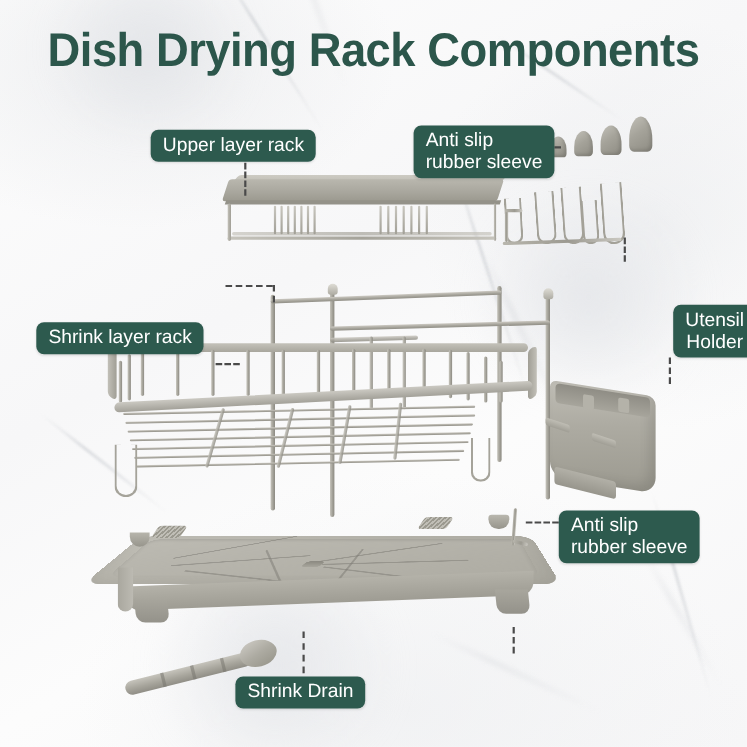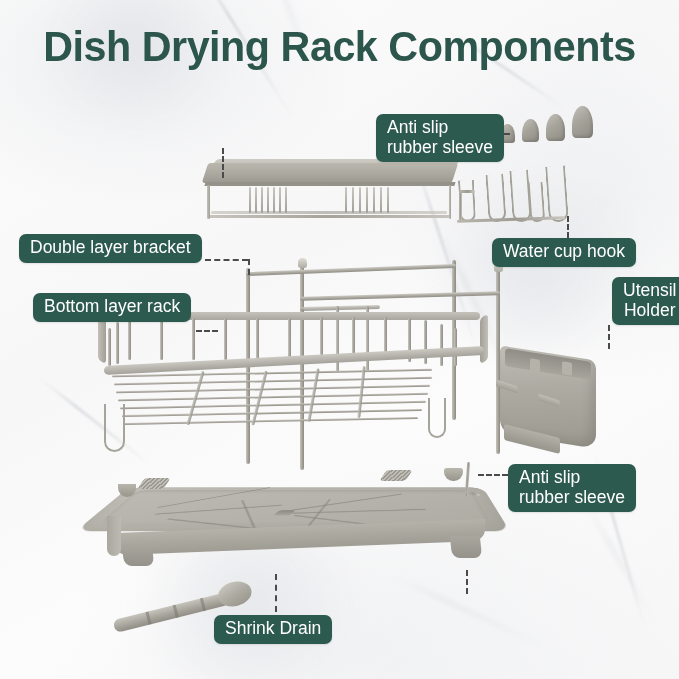--- a/index.html
+++ b/index.html
@@ -309,29 +309,28 @@
   <div class="lead h" style="left:484px;top:133px;width:26px;"></div>
   <div class="lead h" style="left:205px;top:259px;width:43px;"></div>
   <div class="lead v" style="left:248px;top:259px;height:16px;"></div>
   <div class="lead v" style="left:567px;top:216px;height:22px;"></div>
   <div class="lead h" style="left:196px;top:330px;width:22px;"></div>
   <div class="lead v" style="left:608px;top:325px;height:24px;"></div>
   <div class="lead h" style="left:478px;top:474px;width:30px;"></div>
   <div class="lead v" style="left:466px;top:570px;height:24px;"></div>
   <div class="lead v" style="left:275px;top:574px;height:38px;"></div>
 
+  <div class="label" style="left:137px;top:118px;">Upper layer rack</div>
 
   <div class="label" style="left:376px;top:114px;">Anti slip
 rubber sleeve</div>
 
-  <div class="label" style="left:19px;top:234px;">Double layer bracket</div>
-
-  <div class="label" style="left:492px;top:238px;">Water cup hook</div>
-
-  <div class="label" style="left:33px;top:293px;">Bottom layer rack</div>
+
+
+  <div class="label" style="left:33px;top:293px;">Shrink layer rack</div>
 
   <div class="label center" style="left:572px;top:277px;">Utensil
 Holder</div>
 
   <div class="label" style="left:508px;top:464px;">Anti slip
 rubber sleeve</div>
 
 
   <div class="label" style="left:214px;top:615px;">Shrink Drain</div>
 

